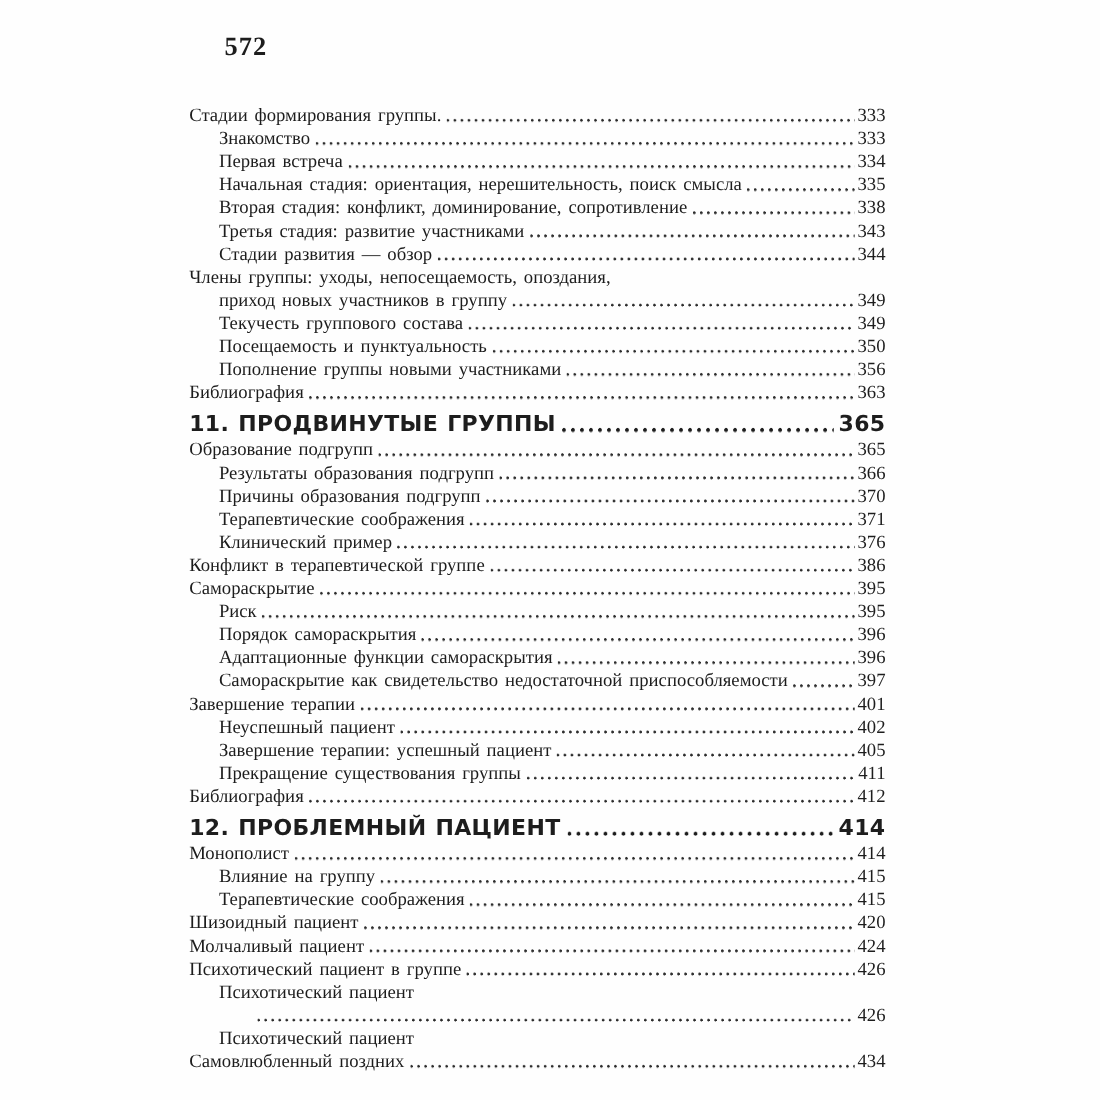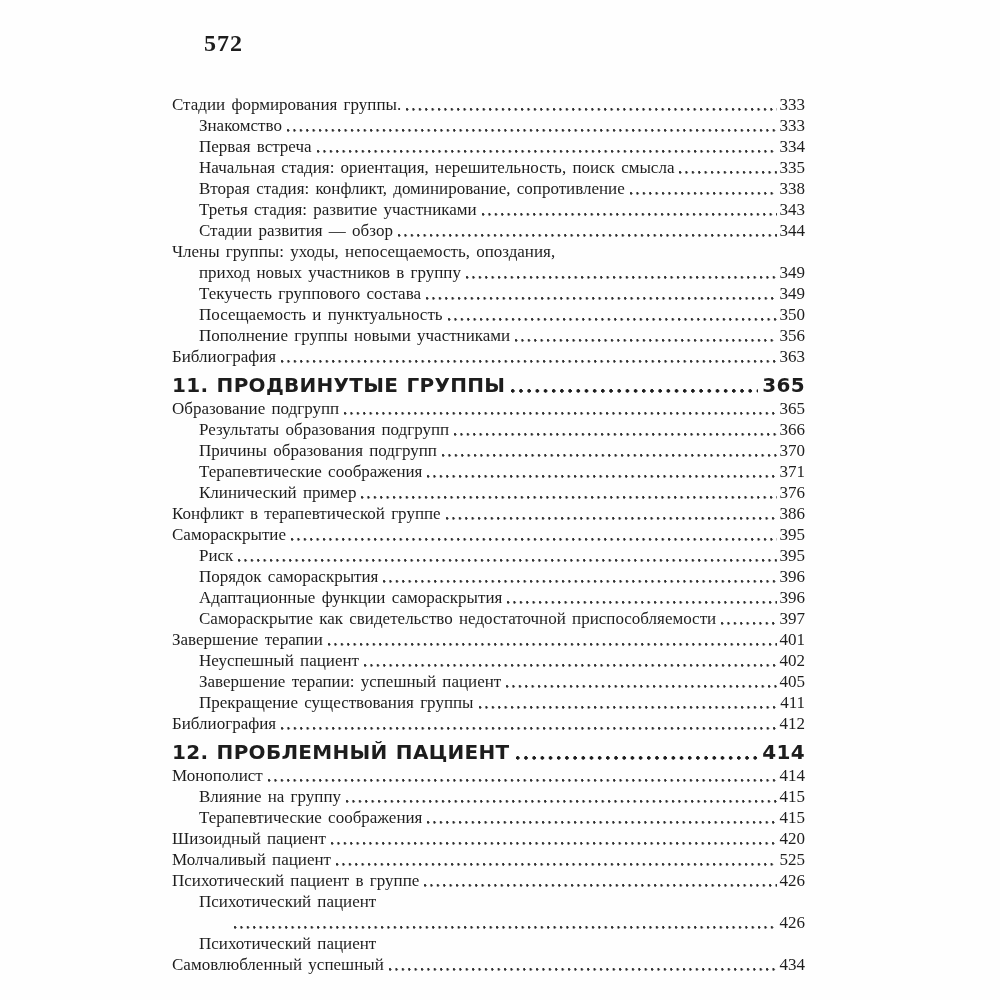--- a/index.html
+++ b/index.html
@@ -248,36 +248,36 @@
         <span class="pagenum">415</span>
       </div>
       <div class="row lvl0">
         <span class="label">Шизоидный пациент</span>
         <span class="leader"></span>
         <span class="pagenum">420</span>
       </div>
       <div class="row lvl0">
         <span class="label">Молчаливый пациент</span>
         <span class="leader"></span>
-        <span class="pagenum">525</span>
+        <span class="pagenum">424</span>
       </div>
       <div class="row lvl0">
         <span class="label">Психотический пациент в группе</span>
         <span class="leader"></span>
         <span class="pagenum">426</span>
       </div>
       <div class="row lvl1">
         <span class="label">Психотический пациент</span>
       </div>
       <div class="row lvl2">
         <span class="leader"></span>
         <span class="pagenum">426</span>
       </div>
       <div class="row lvl1">
         <span class="label">Психотический пациент</span>
       </div>
       <div class="row lvl0">
-        <span class="label">Самовлюбленный успешный</span>
+        <span class="label">Самовлюбленный поздних</span>
         <span class="leader"></span>
         <span class="pagenum">434</span>
       </div>
     </div>
 </div>
 
 </body></html>

